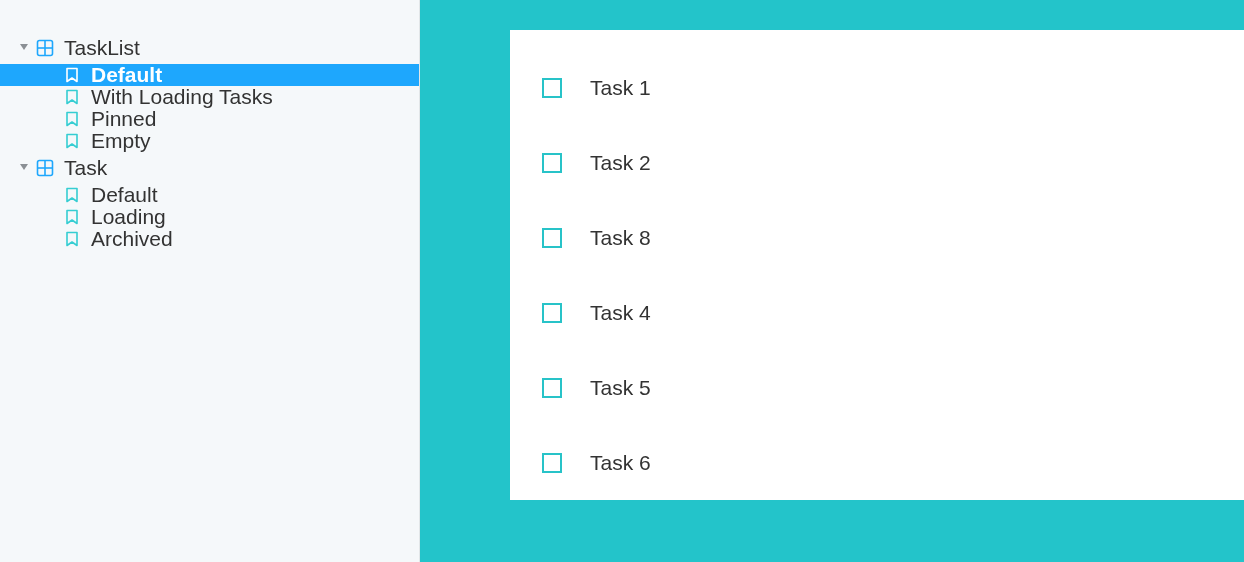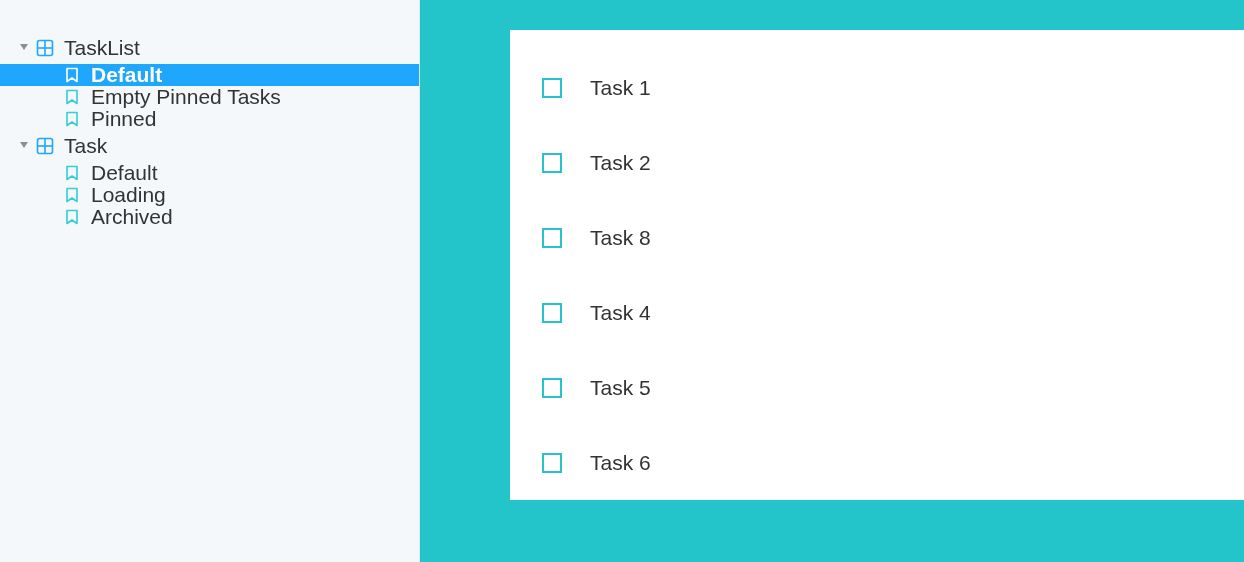--- a/index.html
+++ b/index.html
@@ -134,29 +134,37 @@
           </svg>
         </span>
         <span>Default</span>
       </div>
       <div class="tree-item">
         <span class="bookmark-icon">
           <svg viewBox="0 0 14 16" fill="none" stroke="#35cdd2" stroke-width="1.6" stroke-linejoin="round">
             <path d="M2 1.5 H12 V14.5 L7 11 L2 14.5 Z"></path>
           </svg>
         </span>
-        <span>Empty Pinned Tasks</span>
+        <span>With Loading Tasks</span>
       </div>
       <div class="tree-item">
         <span class="bookmark-icon">
           <svg viewBox="0 0 14 16" fill="none" stroke="#35cdd2" stroke-width="1.6" stroke-linejoin="round">
             <path d="M2 1.5 H12 V14.5 L7 11 L2 14.5 Z"></path>
           </svg>
         </span>
         <span>Pinned</span>
+      </div>
+      <div class="tree-item">
+        <span class="bookmark-icon">
+          <svg viewBox="0 0 14 16" fill="none" stroke="#35cdd2" stroke-width="1.6" stroke-linejoin="round">
+            <path d="M2 1.5 H12 V14.5 L7 11 L2 14.5 Z"></path>
+          </svg>
+        </span>
+        <span>Empty</span>
       </div>
     </div>
   </div>
 
   <div class="tree-group">
     <div class="tree-parent">
       <span class="chevron"></span>
       <span class="grid-icon">
         <svg viewBox="0 0 18 18" fill="none" stroke="#1ea7fd" stroke-width="1.6">
           <rect x="1.5" y="1.5" width="15" height="15" rx="2"></rect>

